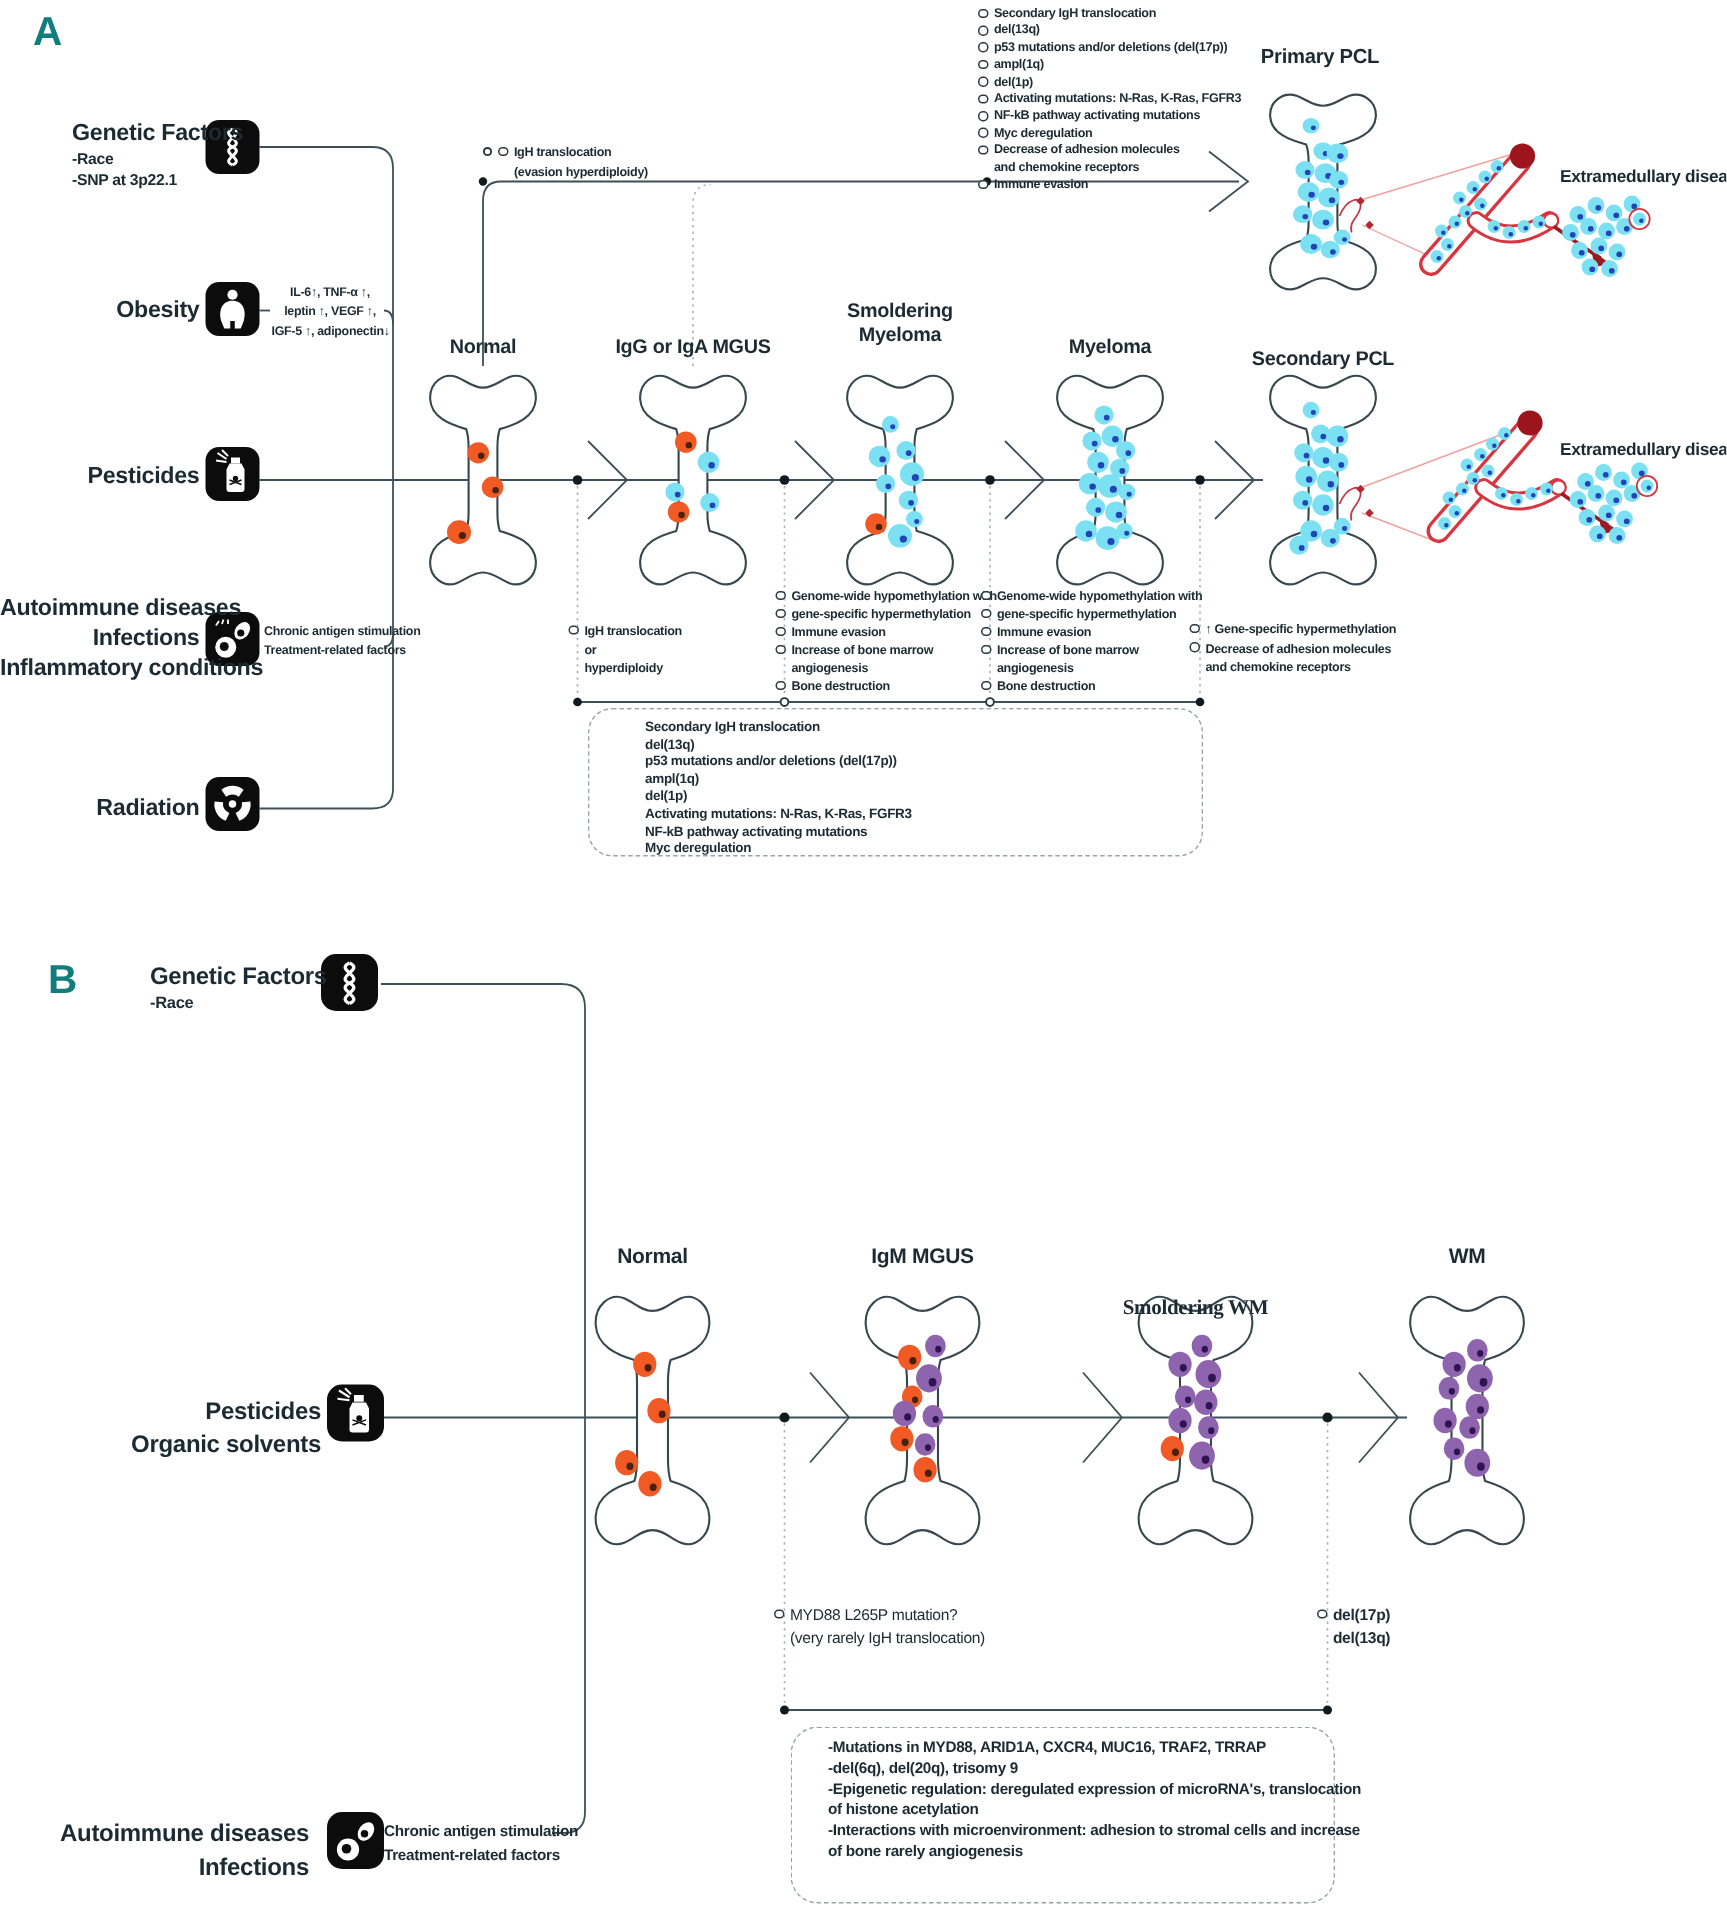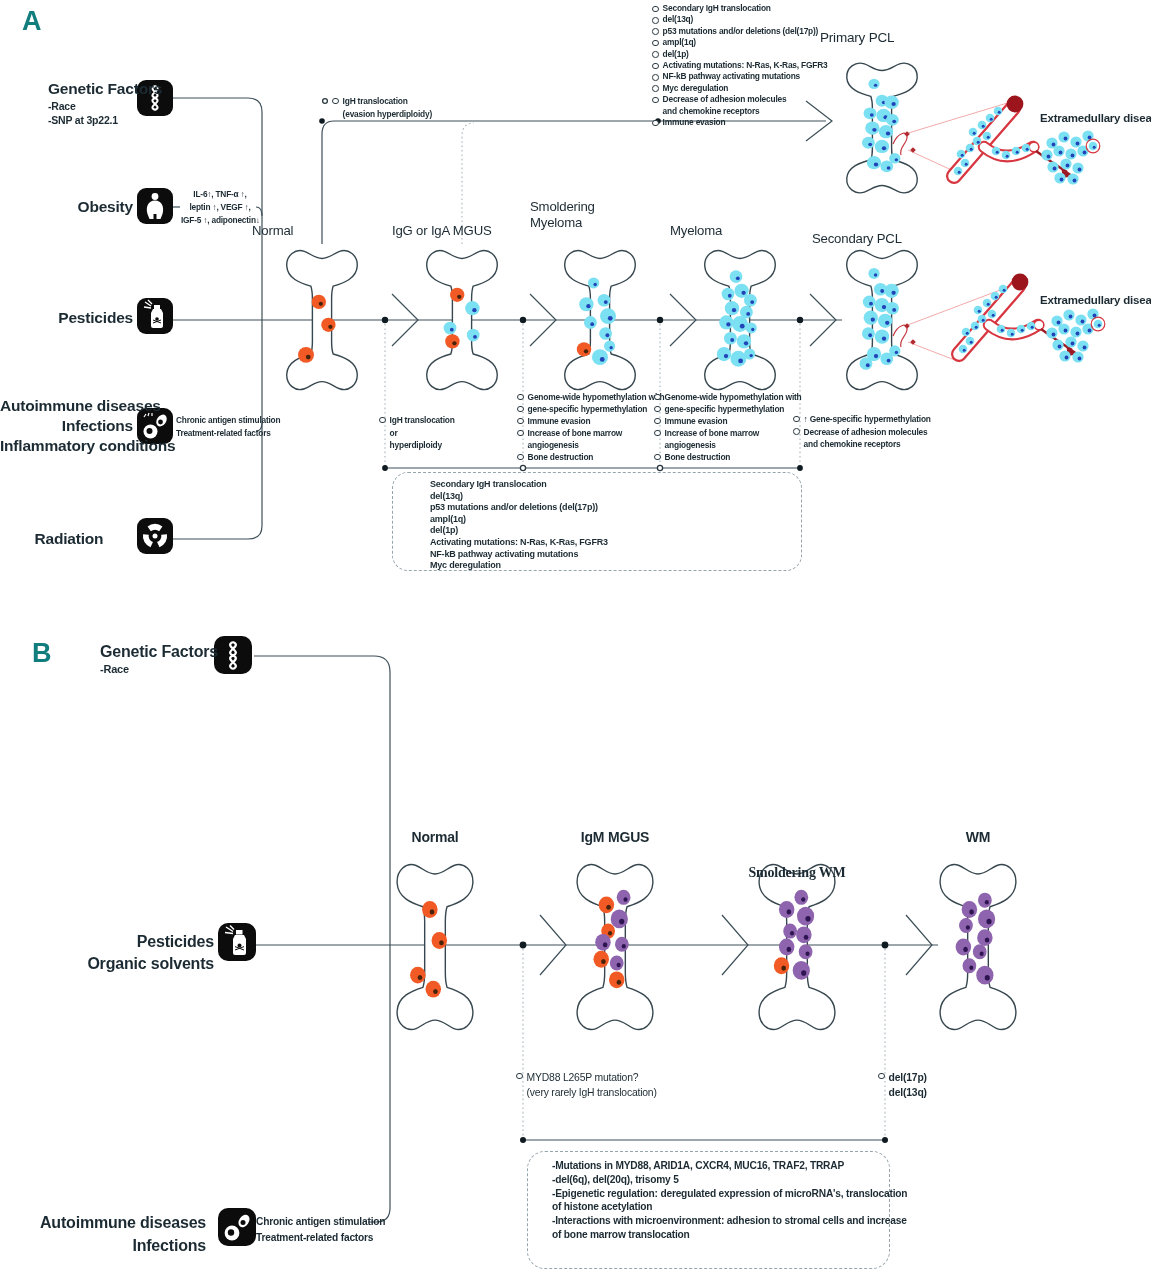--- a/index.html
+++ b/index.html
@@ -4,21 +4,21 @@
 <style>
   html,body{margin:0;padding:0;background:#fff;}
   #fig{position:relative;width:1151px;height:1280px;background:#fff;overflow:hidden;
        font-family:"Liberation Sans",sans-serif;color:#1c2b33;}
   #gfx{position:absolute;left:0;top:0;z-index:1;}
   .txt{position:absolute;z-index:2;white-space:nowrap;letter-spacing:-0.2px;}
   .panel-tag{font-size:27px;font-weight:bold;color:#117d7c;}
   .factor{font-size:15.5px;font-weight:bold;}
   .factorB{font-size:16px;font-weight:bold;}
   .sub{font-size:10.5px;font-weight:bold;}
-  .stage{font-size:13.2px;font-weight:normal;}
+  .stage{font-size:13.2px;font-weight:bold;text-align:center;}
   .stageB{font-size:14px;font-weight:bold;text-align:center;}
   .note{font-size:8.3px;font-weight:bold;line-height:13px;text-align:center;}
   .noteB{font-size:10.2px;font-weight:bold;line-height:16px;text-align:center;}
   .small{font-size:8.4px;font-weight:bold;line-height:12.6px;}
   .blist .row{display:flex;align-items:flex-start;}
   .blist .ring{flex:0 0 auto;width:4.6px;height:4.6px;border:1.3px solid #2b3a42;border-radius:50%;
                margin:2.6px 4px 0 0;background:#fff;}
   .blist .ring.hid{visibility:hidden;}
   .plain div{white-space:nowrap;}
   .dashbox{position:absolute;z-index:2;border:1.2px dashed #95a5ad;background:transparent;}
@@ -455,21 +455,21 @@
 <div class="txt factor plain" style="left:0px;top:396px;width:133px;text-align:right;line-height:20px;">
       <div>Autoimmune diseases</div>
       <div>Infections</div>
       <div>Inflammatory conditions</div>
     </div>
 <div class="txt note plain" style="left:176px;top:414px;width:84px;">
       <div>Chronic antigen stimulation</div>
       <div>Treatment-related factors</div>
     </div>
 
-<div class="txt factor" style="left:19px;top:530px;width:100px;text-align:center;">Radiation</div>
+<div class="txt factor" style="left:33px;top:530px;width:100px;text-align:right;">Radiation</div>
 
 <div class="txt small blist" style="left:332px;top:95px;">
       <div class="row">
         <span class="ring"></span>
         <span>IgH translocation</span>
       </div>
       <div class="row">
         <span class="ring hid"></span>
         <span>(evasion hyperdiploidy)</span>
       </div>
@@ -672,20 +672,20 @@
       </div>
       <div class="row">
         <span class="ring hid"></span>
         <span>del(13q)</span>
       </div>
     </div>
 
 <div class="dashbox" style="left:527px;top:1151px;width:361px;height:116px;border-radius:18px;"></div>
 <div class="txt plain boxtext" style="left:552px;top:1159px;font-size:10.2px;line-height:13.8px;">
       <div>-Mutations in MYD88, ARID1A, CXCR4, MUC16, TRAF2, TRRAP</div>
-      <div>-del(6q), del(20q), trisomy 5</div>
+      <div>-del(6q), del(20q), trisomy 9</div>
       <div>-Epigenetic regulation: deregulated expression of microRNA's, translocation</div>
       <div> of histone acetylation</div>
       <div>-Interactions with microenvironment: adhesion to stromal cells and increase</div>
-      <div> of bone marrow translocation</div>
+      <div> of bone rarely angiogenesis</div>
     </div>
 
 </div>
 
 </body></html>

